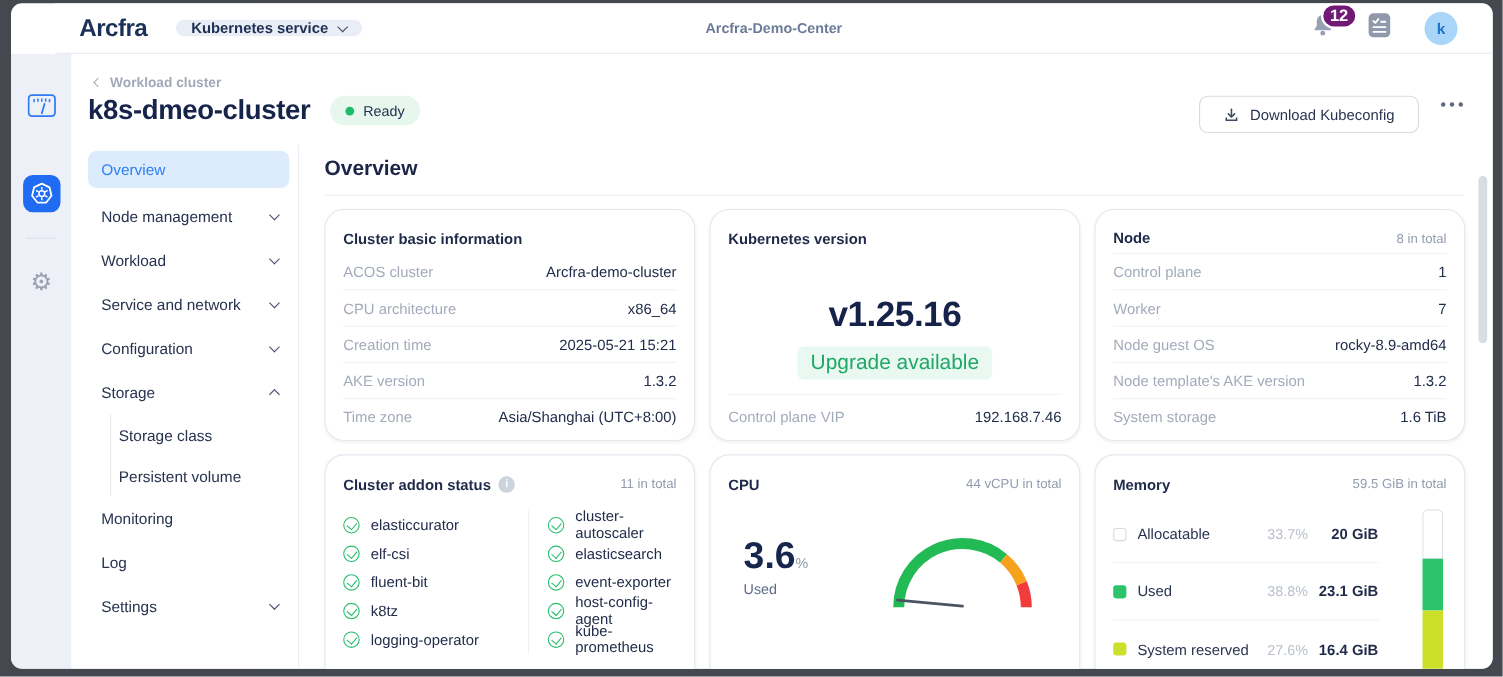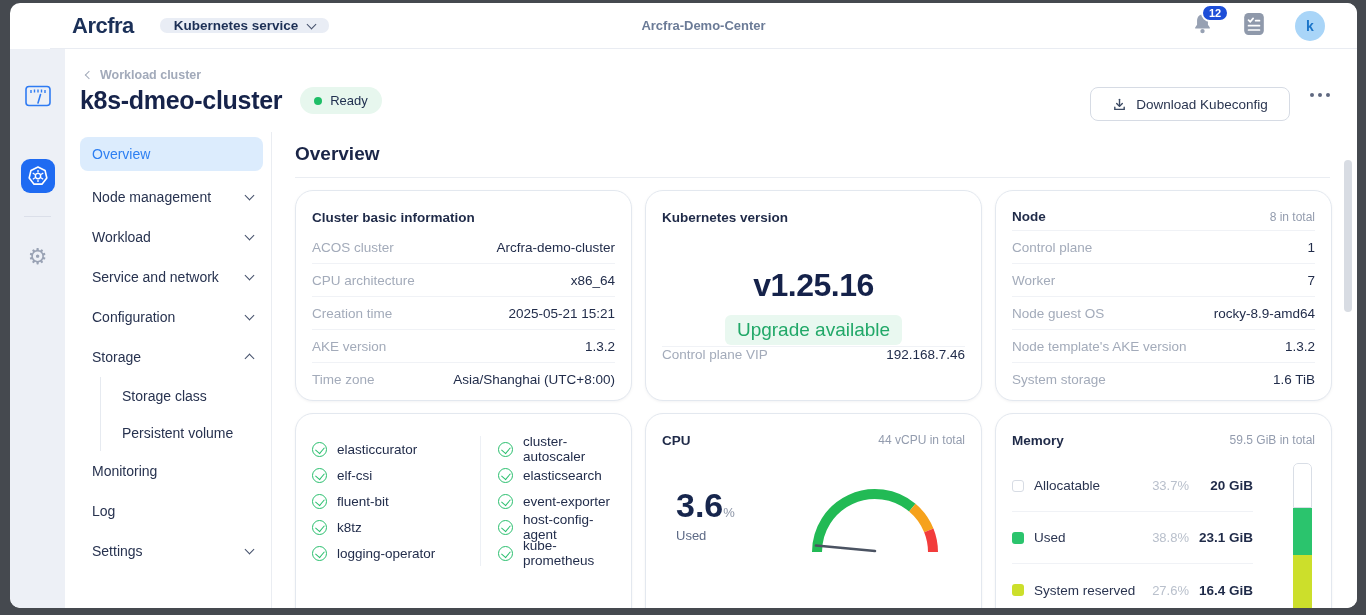--- a/index.html
+++ b/index.html
@@ -12,22 +12,22 @@
   .topbar { height:46px; border-bottom:1px solid #e9ecf2; display:flex; align-items:center; position:relative; background:#fff;margin-left:40px; }
   .logo { margin-left:22px; font-size:22px; font-weight:bold; color:#1b3058; letter-spacing:-0.5px; }
   .switcher { margin-left:26px; background:#e9edf5; border-radius:7px; height:15px; padding:0 14px;
               display:flex; align-items:center; gap:10px; cursor:pointer; }
   .switcher span.lbl { font-weight:bold; font-size:13.5px; color:#1c2f55; }
   .chev { display:inline-block; width:7px; height:7px; border-right:1.8px solid #44506b; border-bottom:1.8px solid #44506b; transform:rotate(45deg); margin-top:-3px; }
   .chev.up { transform:rotate(-135deg); margin-top:3px; }
   .center-title { position:absolute; left:50%; transform:translateX(-50%); color:#6b7b97; font-weight:bold; font-size:13px; }
   .top-right { margin-left:auto; margin-right:32px; display:flex; align-items:center; gap:30px; }
   .bell-wrap { position:relative; cursor:pointer; }
-  .badge { position:absolute; top:-9px; left:9px; background:#1d4ed8; color:#fff; border-radius:999px;
-           padding:1px 6px; font-size:11px; font-weight:bold; border:2px solid #fff; }
+  .badge { position:absolute; top:-9px; left:9px; background:#701a75; color:#fff; border-radius:999px;
+           padding:1px 6px; font-size:15px; font-weight:bold; border:2px solid #fff; }
   .avatar { width:30px; height:30px; border-radius:50%; background:#a9d5f8; color:#1b74c8;
             font-weight:bold; font-size:14px; display:flex; align-items:center; justify-content:center; cursor:pointer; }
 
   
   .app-body { position:absolute; top:46px; left:0; right:0; bottom:0; display:flex; }
   .rail { width:55px; background:#edf0f6; border-bottom-left-radius:10px; position:relative; flex:0 0 55px; }
   .rail-icon { position:absolute; left:50%; transform:translateX(-50%); }
   .k8s-btn { width:34px; height:34px; border-radius:9px; background:#1f6bf2; display:flex; align-items:center; justify-content:center; }
   .rail-divider { position:absolute; left:14px; width:27px; height:1px; background:#dbdfe9; }
   .gear { font-size:22px; color:#99a2b4; line-height:1; cursor:pointer; }
@@ -46,21 +46,21 @@
   .dl-btn { position:absolute; left:1025px; top:38px; width:200px; height:34px; background:#fff; border:1px solid #d6dbe4;
             border-radius:8px; display:flex; align-items:center; justify-content:center; gap:9px;
             font-size:13.5px; color:#2a3550; cursor:pointer; }
   .more-btn { position:absolute; left:1245px; top:44px; display:flex; gap:4px; cursor:pointer; }
   .more-btn i { width:4px; height:4px; border-radius:50%; background:#5f6880; }
 
   
   .nav { position:absolute; left:15px; top:88px; width:183px; font-size:14px; color:#27324f; }
   .nav-item { height:40px; display:flex; align-items:center; justify-content:space-between; padding:0 10px 0 12px; cursor:pointer; border-radius:8px; }
   .nav-item.sel { height:34px; background:#dcecfd; color:#2d7ff2; margin-bottom:6px; }
-  .nav-sub { margin-left:20px; border-left:1px solid #e6eaf0; padding-left:19px; }
+  .nav-sub { margin-left:20px; border-left:1px solid #e6eaf0; padding-left:5px; }
   .nav-sub .nav-item { height:37px; padding-left:2px; }
   .v-divider { position:absolute; left:206px; top:83px; bottom:0; width:1px; background:#eaedf2; }
 
   
   .content-head { position:absolute; left:230px; top:94px; font-size:19px; font-weight:600; color:#1a2547; }
   .h-divider { position:absolute; left:230px; right:27px; top:128px; height:1px; background:#eaedf2; }
 
   .card { position:absolute; width:337px; background:#fff; border:1px solid #e3e8ef; border-radius:18px;
           box-shadow:0 1px 3px rgba(16,24,40,.05); padding:12px 16px; }
   .r1 { top:141px; height:211px; }
@@ -74,22 +74,22 @@
   .kv-row { display:flex; justify-content:space-between; align-items:center; height:33px; border-bottom:1px solid #f0f2f6; font-size:13.5px; }
   .kv-row:last-child { border-bottom:none; }
   .kv-label { color:#a3abba; }
   .kv-value { color:#222d4b; font-weight:500; }
   .head-underline { border-bottom:1px solid #f0f2f6; }
 
   .k8s-center { text-align:center; margin-top:36px; }
   .k8s-version { font-size:32px; font-weight:800; color:#15224a; letter-spacing:-0.5px; }
   .upgrade-badge { display:inline-block; margin-top:11px; background:#e9f8f0; color:#21a868; font-size:19px;
                    border-radius:6px; padding:4px 12px; }
-  .k8s-footer { position:absolute; left:16px; right:16px; bottom:12px; height:42px; border-top:1px solid #f0f2f6;
-                display:flex; justify-content:space-between; align-items:flex-start; font-size:13.5px; }
+  .k8s-footer { position:absolute; left:16px; right:16px; bottom:0; height:42px; border-top:1px solid #f0f2f6;
+                display:flex; justify-content:space-between; align-items:center; font-size:13.5px; }
 
   .addon-cols { display:flex; margin-top:10px; }
   .addon-col1 { width:168px; }
   .addon-col2 { flex:1; border-left:1px solid #edf0f5; padding-left:17px; }
   .addon { display:flex; align-items:center; gap:10px; height:26px; font-size:13.5px; color:#222d4b; }
   .ck { width:15px; height:15px; border:1.5px solid #2abf6e; border-radius:50%; position:relative; display:inline-block; flex:0 0 15px; }
   .ck::after { content:""; position:absolute; left:3.6px; top:2.2px; width:4.5px; height:7px;
                border-right:1.6px solid #2abf6e; border-bottom:1.6px solid #2abf6e; transform:rotate(40deg); }
   .info-ic { width:15px; height:15px; border-radius:50%; background:#cdd3dc; color:#fff; font-size:10px; font-weight:bold;
              display:inline-flex; align-items:center; justify-content:center; cursor:pointer; }
@@ -321,20 +321,27 @@
           <span class="kv-label">Node template's AKE version</span>
           <span class="kv-value">1.3.2</span>
         </div>
         <div class="kv-row">
           <span class="kv-label">System storage</span>
           <span class="kv-value">1.6 TiB</span>
         </div>
       </div>
 
       <div class="card r2 c1">
+        <div class="card-head">
+          <span class="card-title">
+            <span>Cluster addon status</span>
+            <span class="info-ic">i</span>
+          </span>
+          <span class="card-total">11 in total</span>
+        </div>
         <div class="addon-cols">
           <div class="addon-col1">
             <div class="addon">
                 <span class="ck"></span>
                 <span>elasticcurator</span>
               </div>
             <div class="addon">
                 <span class="ck"></span>
                 <span>elf-csi</span>
               </div>

